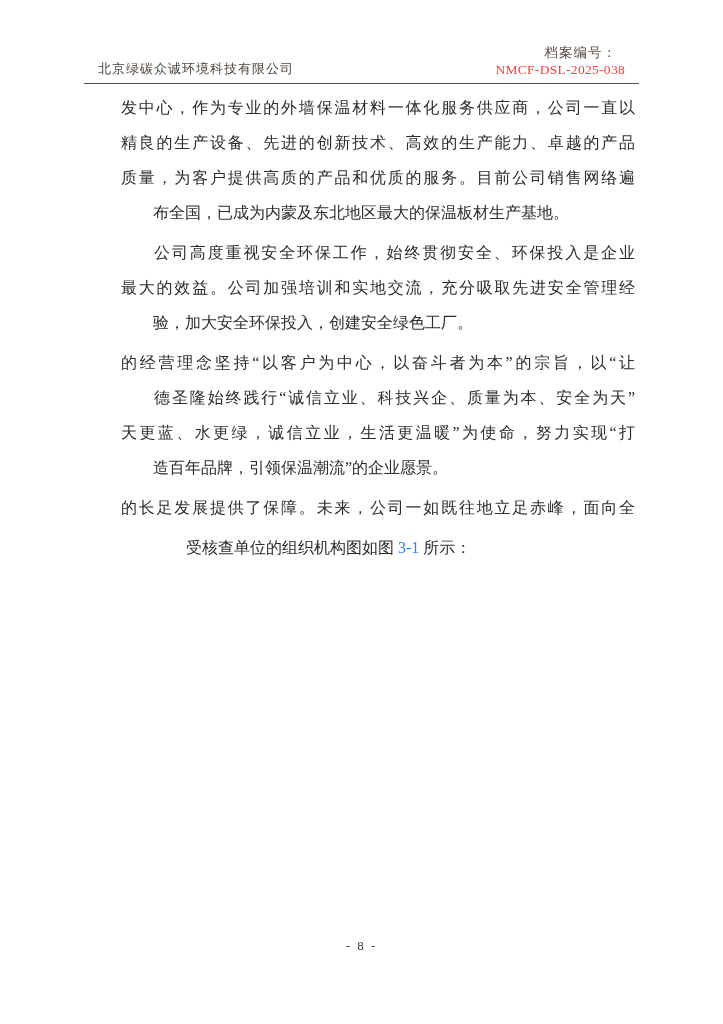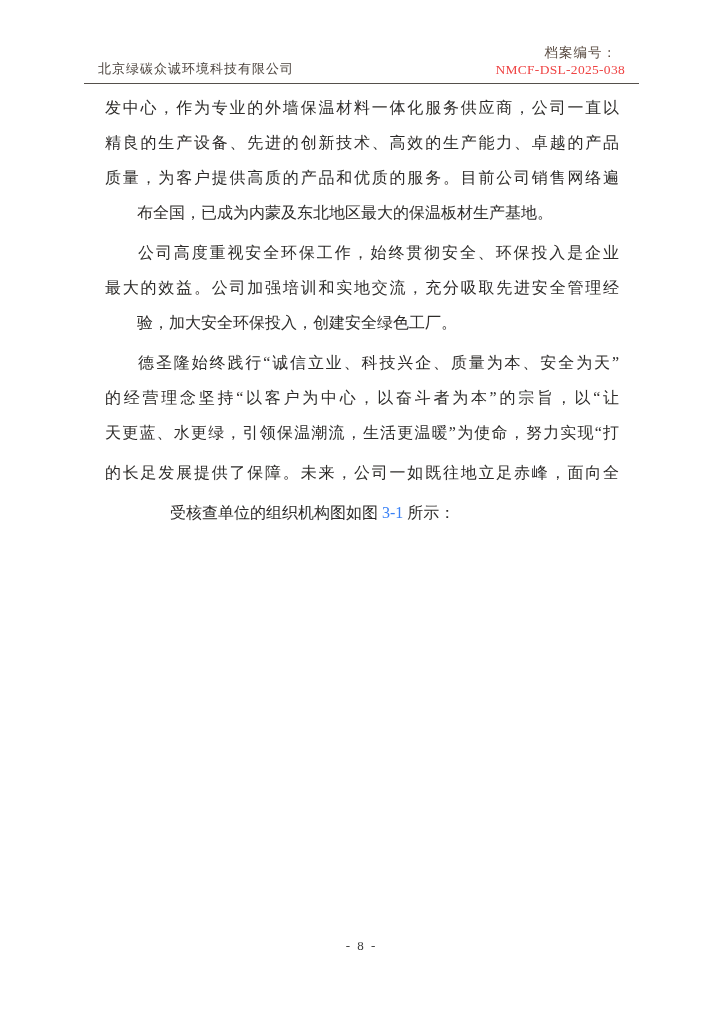--- a/index.html
+++ b/index.html
@@ -40,21 +40,21 @@
   }
   .header-archive-number {
     font-size: 13.5px;
     letter-spacing: 0.3px;
     color: #ef4444;
   }
 
   
   .main {
     position: absolute;
-    left: 105px;
+    left: 121px;
     top: 90px;
     width: 514px;
     font-size: 16px;
     color: #2e2c2a;
   }
   .para { margin: 0 0 5px 0; }
   .line {
     height: 35px;
     line-height: 35px;
     text-align: justify;
@@ -100,23 +100,24 @@
       <div class="line end">布全国，已成为内蒙及东北地区最大的保温板材生产基地。</div>
     </div>
 
     <div class="para">
       <div class="line ind">公司高度重视安全环保工作，始终贯彻安全、环保投入是企业</div>
       <div class="line">最大的效益。公司加强培训和实地交流，充分吸取先进安全管理经</div>
       <div class="line end">验，加大安全环保投入，创建安全绿色工厂。</div>
     </div>
 
     <div class="para">
+      <div class="line">的经营理念坚持“以客户为中心，以奋斗者为本”的宗旨，以“让</div>
       <div class="line ind">德圣隆始终践行“诚信立业、科技兴企、质量为本、安全为天”</div>
-      <div class="line">的经营理念坚持“以客户为中心，以奋斗者为本”的宗旨，以“让</div>
-      <div class="line">天更蓝、水更绿，引领保温潮流，生活更温暖”为使命，努力实现“打</div>
+      <div class="line">天更蓝、水更绿，诚信立业，生活更温暖”为使命，努力实现“打</div>
+      <div class="line end">造百年品牌，引领保温潮流”的企业愿景。</div>
     </div>
 
     <div class="para">
       <div class="line">的长足发展提供了保障。未来，公司一如既往地立足赤峰，面向全</div>
     </div>
 
     <div class="para">
       <div class="line ind end">
         <span>受核查单位的组织机构图如图 </span><span class="figure-ref" style="color: #3b82f6;">3-1</span><span> 所示：</span>
       </div>

